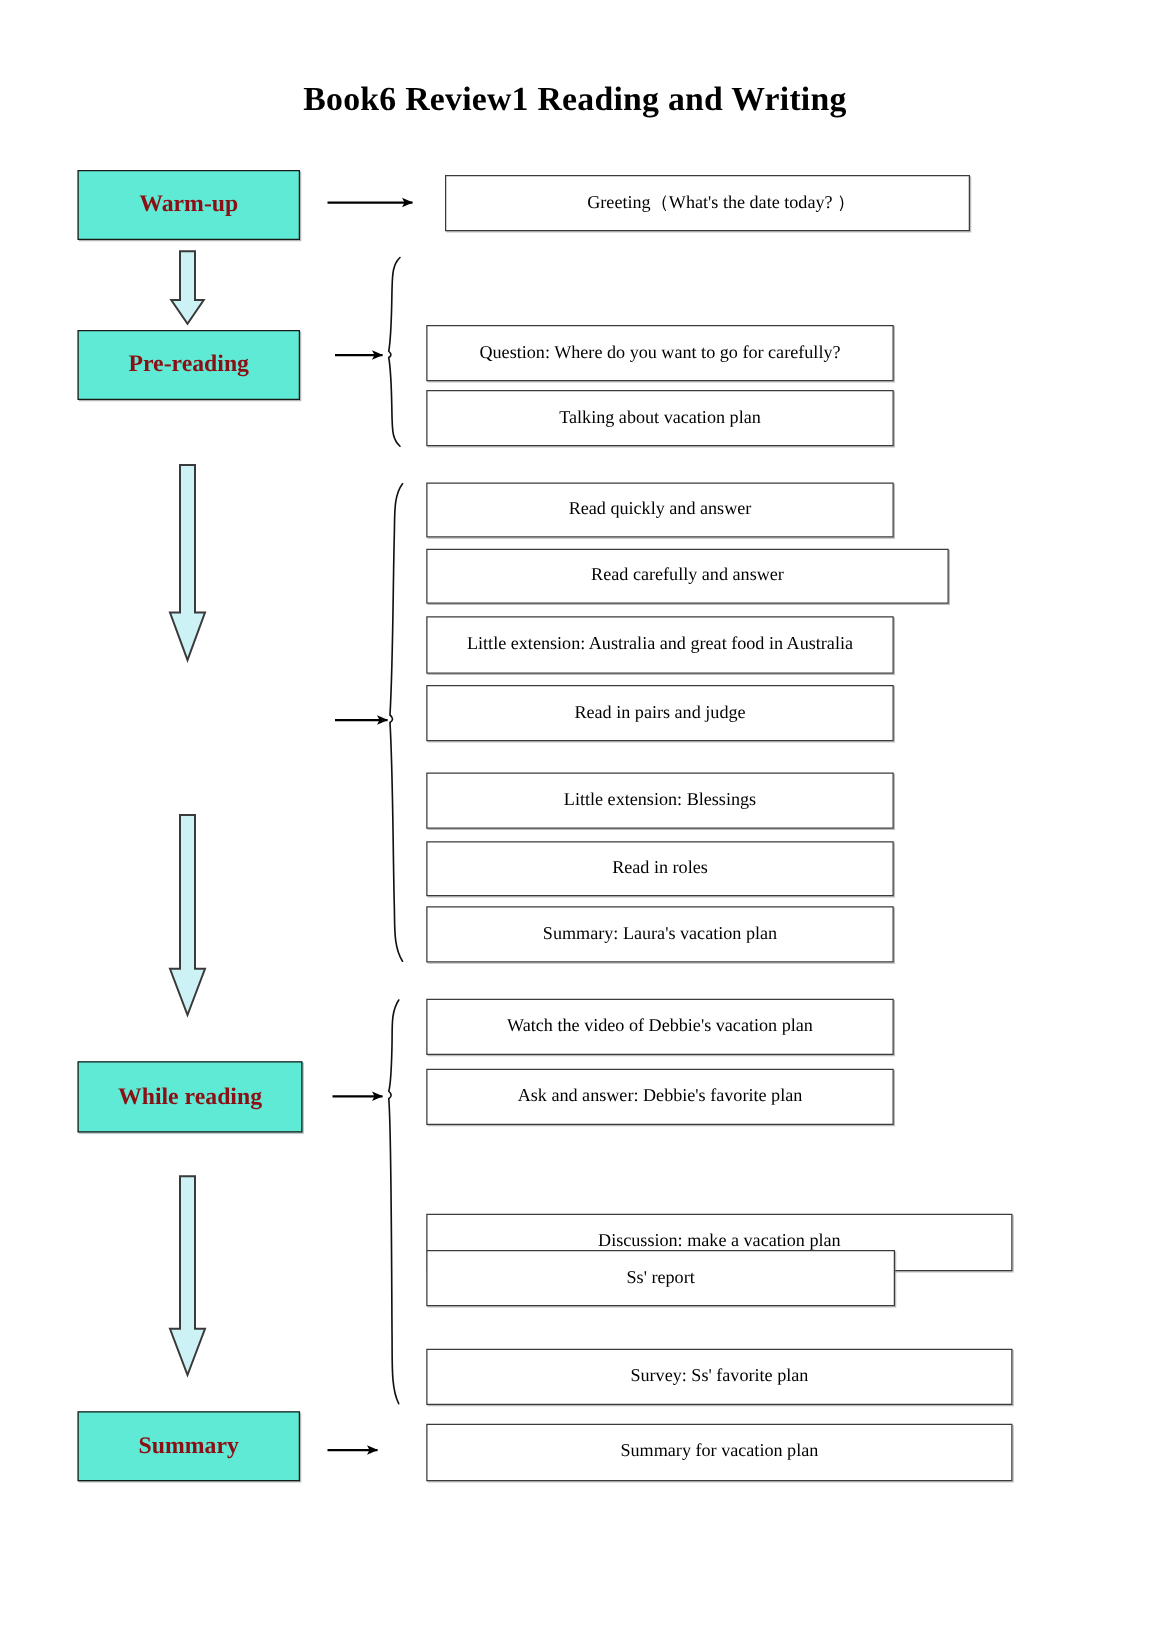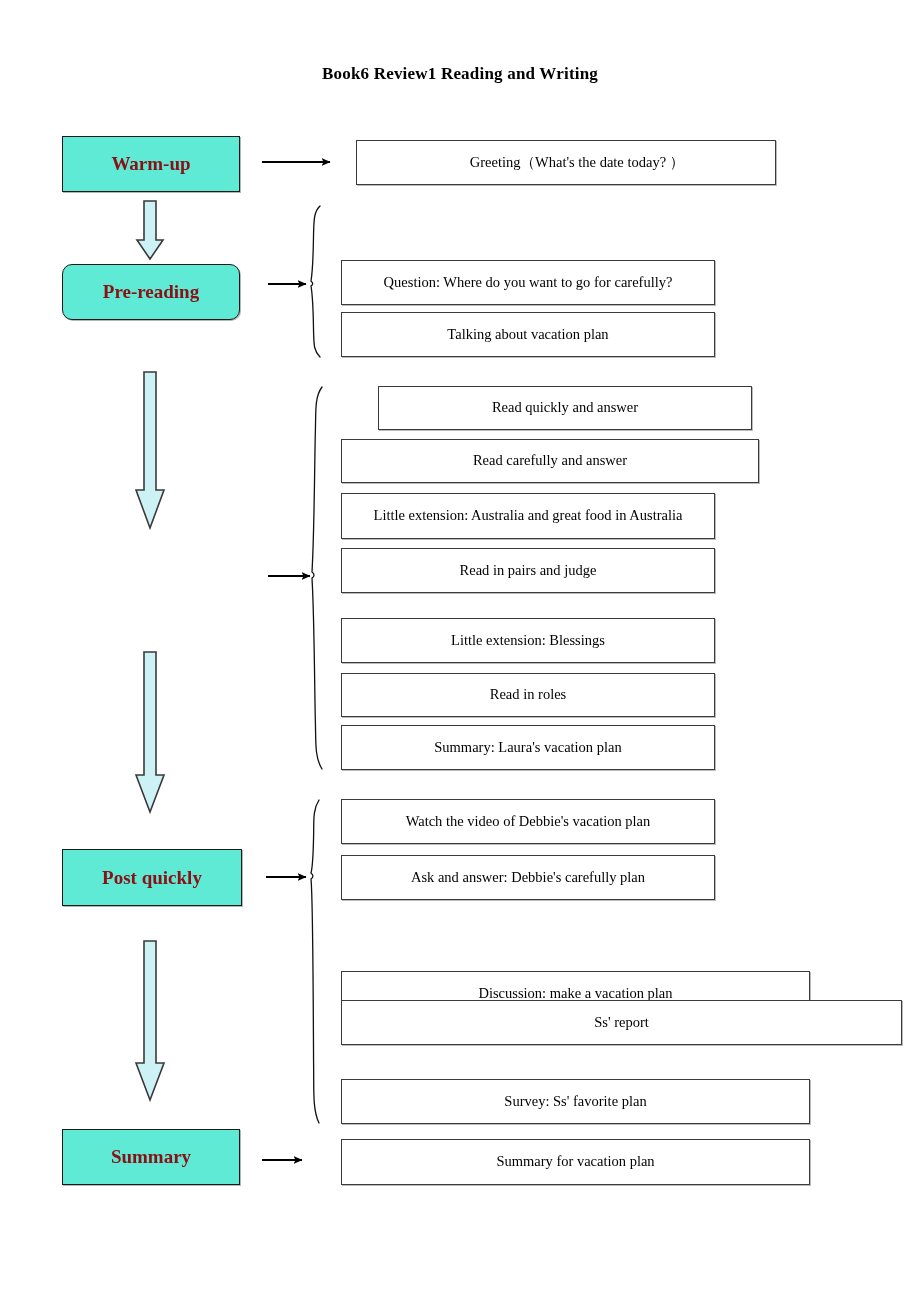--- a/index.html
+++ b/index.html
@@ -22,21 +22,21 @@
     inset: 0;
   }
 
   
   .doc-title {
     position: absolute;
     left: 0;
     top: 64px;
     width: 920px;
     text-align: center;
-    font-size: 17px;
+    font-size: 27px;
     font-weight: bold;
     font-family: "Liberation Serif", "DejaVu Serif", serif;
     letter-spacing: 0.2px;
   }
 
   
   .stage-box {
     position: absolute;
     box-sizing: border-box;
     border: 1.5px solid #1a1a1a;
@@ -83,45 +83,45 @@
 <body>
 
 <div class="page">
 
   <div class="doc-title">Book6 Review1 Reading and Writing</div>
 
   <div class="stage-box" style="left:62px; top:136px; width:178px; height:56px;">
     <span>Warm-up</span>
   </div>
 
-  <div class="stage-box" style="left:62px; top:264px; width:178px; height:56px;border-radius:10px;">
+  <div class="stage-box" style="left:62px; top:264px; width:178px; height:56px;">
     <span>Pre-reading</span>
   </div>
 
 
   <div class="stage-box" style="left:62px; top:849px; width:180px; height:57px;">
-    <span>Post quickly</span>
+    <span>While reading</span>
   </div>
 
   <div class="stage-box" style="left:62px; top:1129px; width:178px; height:56px;">
     <span>Summary</span>
   </div>
 
   <div class="act-box" style="left:356px; top:140px; width:420px; height:45px;padding-left:28px;">
     <span>Greeting（What's the date today?  ）</span>
   </div>
 
   <div class="act-box" style="left:341px; top:260px; width:374px; height:45px;">
     <span>Question: Where do you want to go for carefully?</span>
   </div>
   <div class="act-box" style="left:341px; top:312px; width:374px; height:45px;">
     <span>Talking about vacation plan</span>
   </div>
 
-  <div class="act-box" style="left:341px; top:386px; width:374px; height:44px;margin-left:37px;">
+  <div class="act-box" style="left:341px; top:386px; width:374px; height:44px;">
     <span>Read quickly and answer</span>
   </div>
   <div class="act-box" style="left:341px; top:439px; width:418px; height:44px;">
     <span>Read carefully and answer</span>
   </div>
   <div class="act-box" style="left:341px; top:493px; width:374px; height:46px;">
     <span>Little extension: Australia and great food in Australia</span>
   </div>
   <div class="act-box" style="left:341px; top:548px; width:374px; height:45px;">
     <span>Read in pairs and judge</span>
@@ -133,26 +133,26 @@
     <span>Read in roles</span>
   </div>
   <div class="act-box" style="left:341px; top:725px; width:374px; height:45px;">
     <span>Summary: Laura's vacation plan</span>
   </div>
 
   <div class="act-box" style="left:341px; top:799px; width:374px; height:45px;">
     <span>Watch the video of Debbie's vacation plan</span>
   </div>
   <div class="act-box" style="left:341px; top:855px; width:374px; height:45px;">
-    <span>Ask and answer: Debbie's carefully plan</span>
+    <span>Ask and answer: Debbie's favorite plan</span>
   </div>
   <div class="act-box" style="left:341px; top:971px; width:469px; height:46px;">
     <span>Discussion: make a vacation plan</span>
   </div>
-  <div class="act-box" style="left:341px; top:1000px; width:561px; height:45px;">
+  <div class="act-box" style="left:341px; top:1000px; width:375px; height:45px;">
     <span>Ss' report</span>
   </div>
   <div class="act-box" style="left:341px; top:1079px; width:469px; height:45px;">
     <span>Survey: Ss' favorite plan</span>
   </div>
 
   <div class="act-box" style="left:341px; top:1139px; width:469px; height:46px;">
     <span>Summary for vacation plan</span>
   </div>
 

